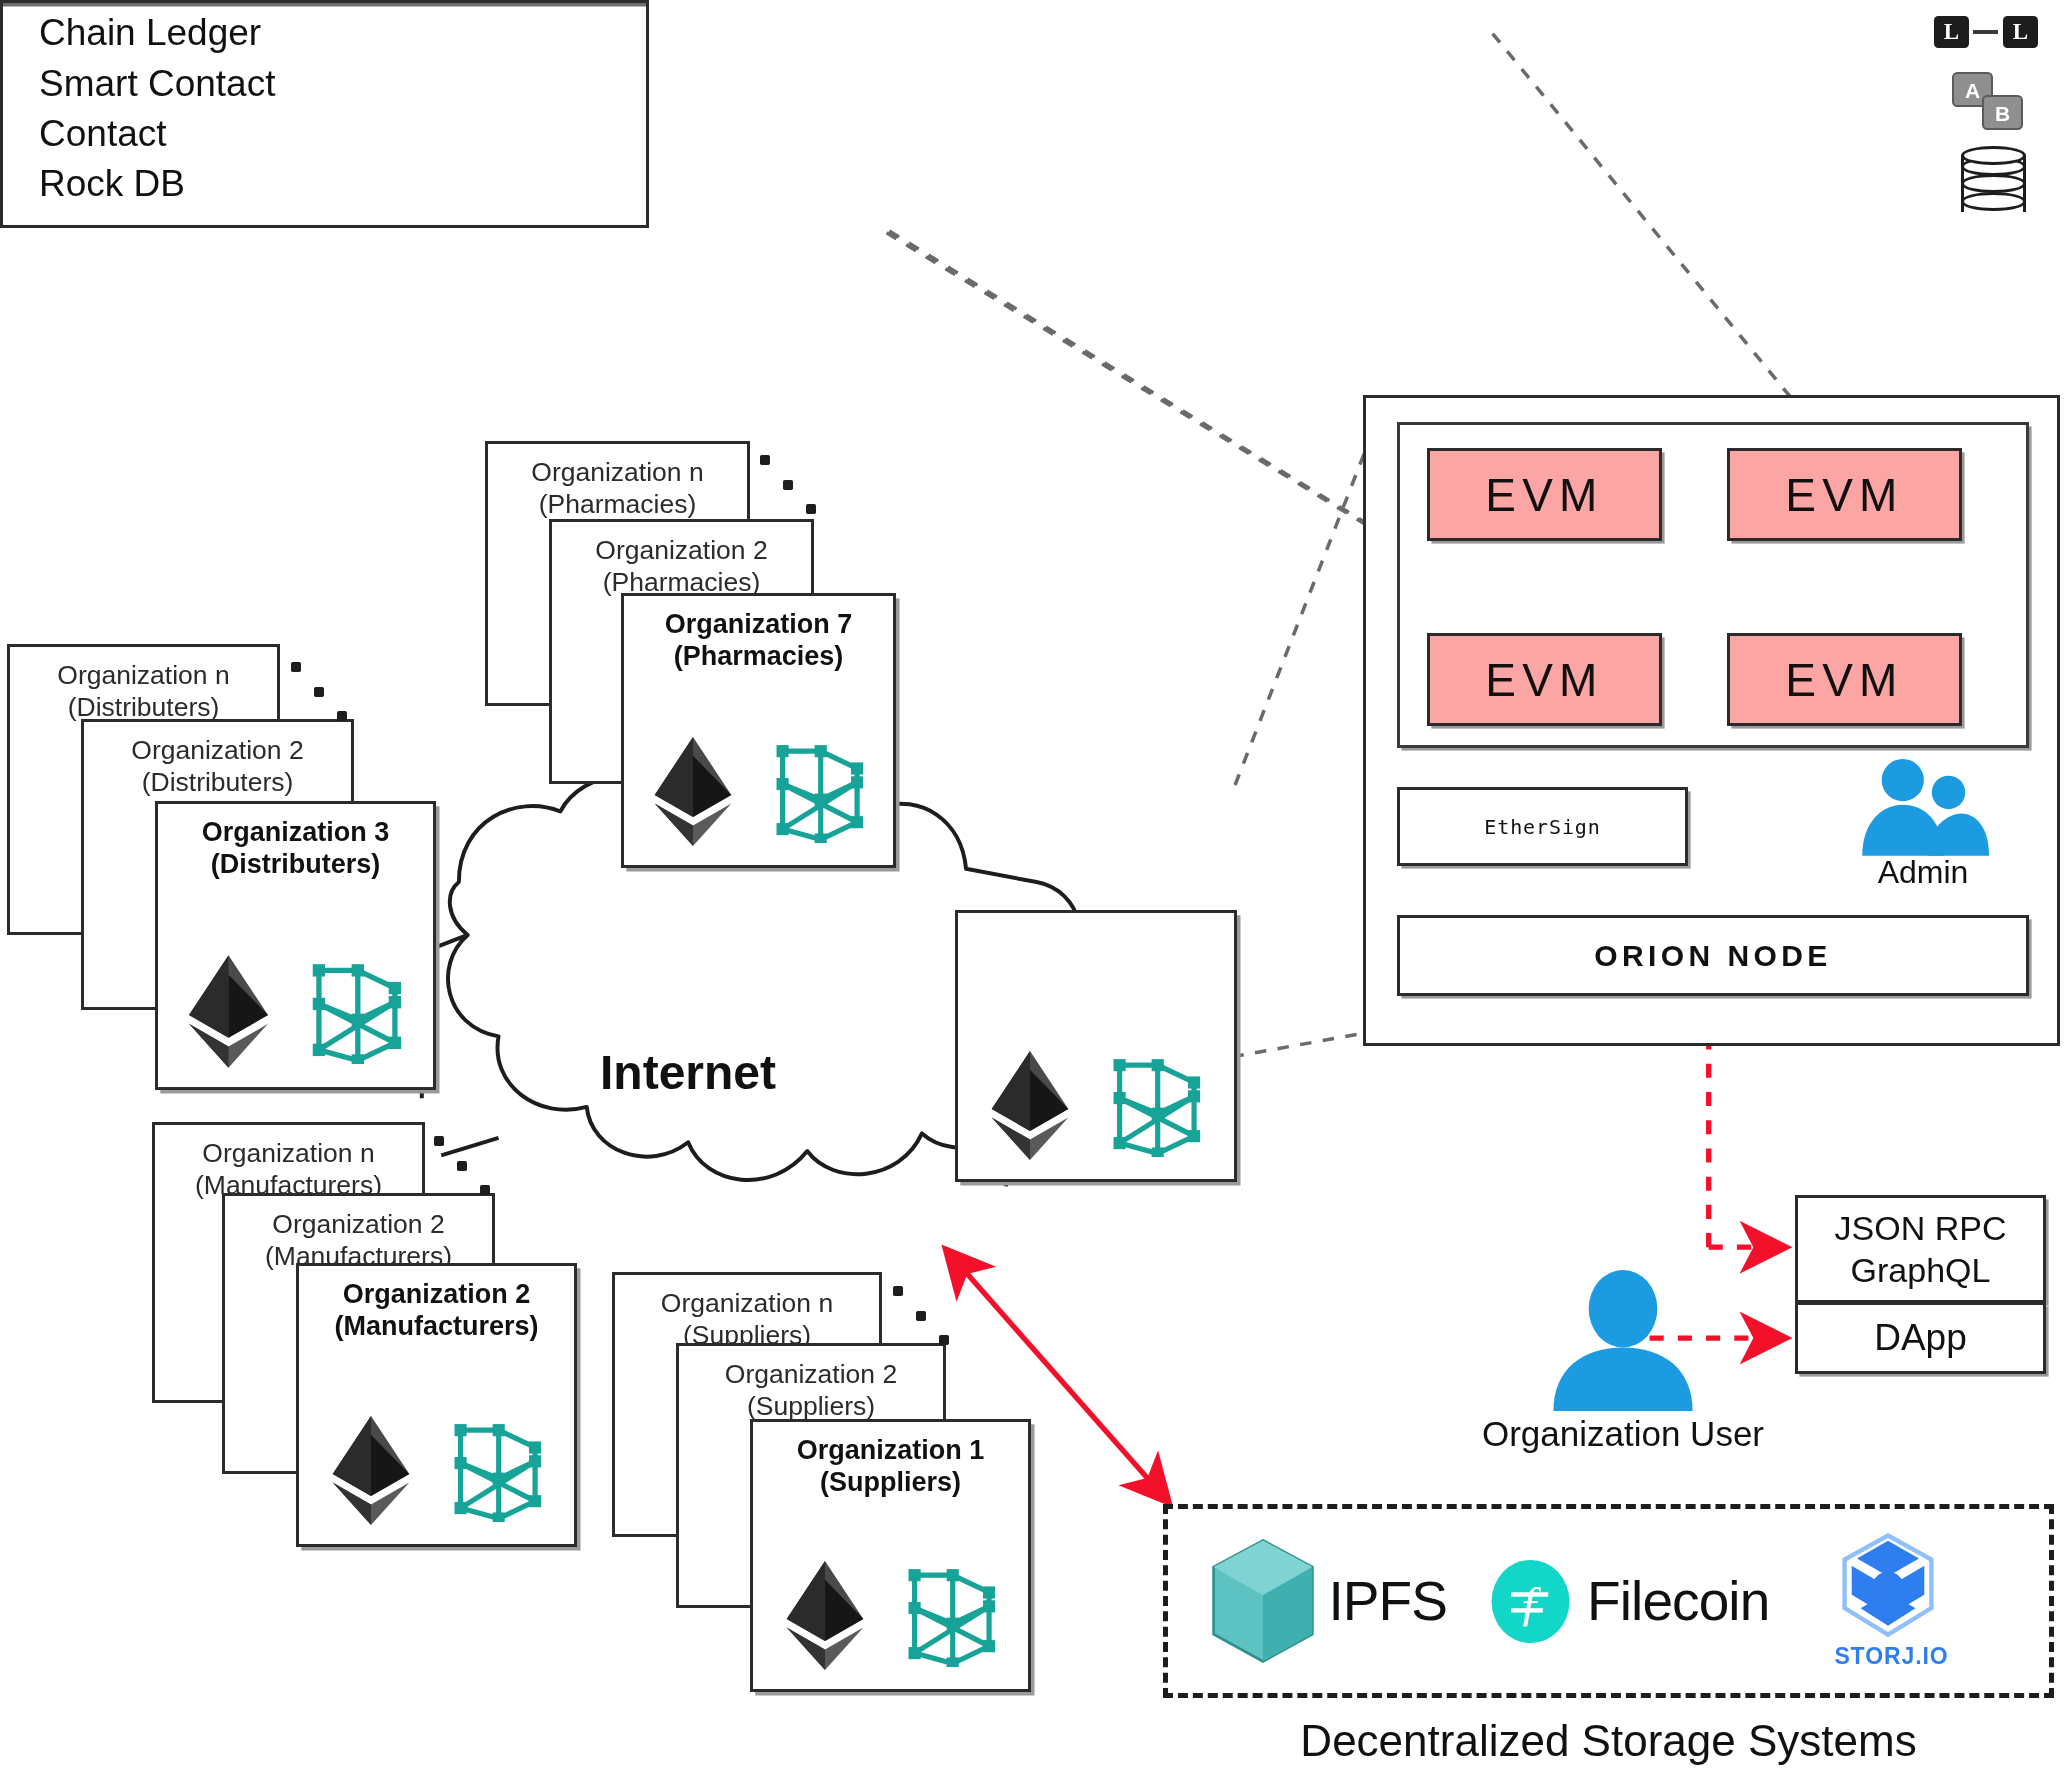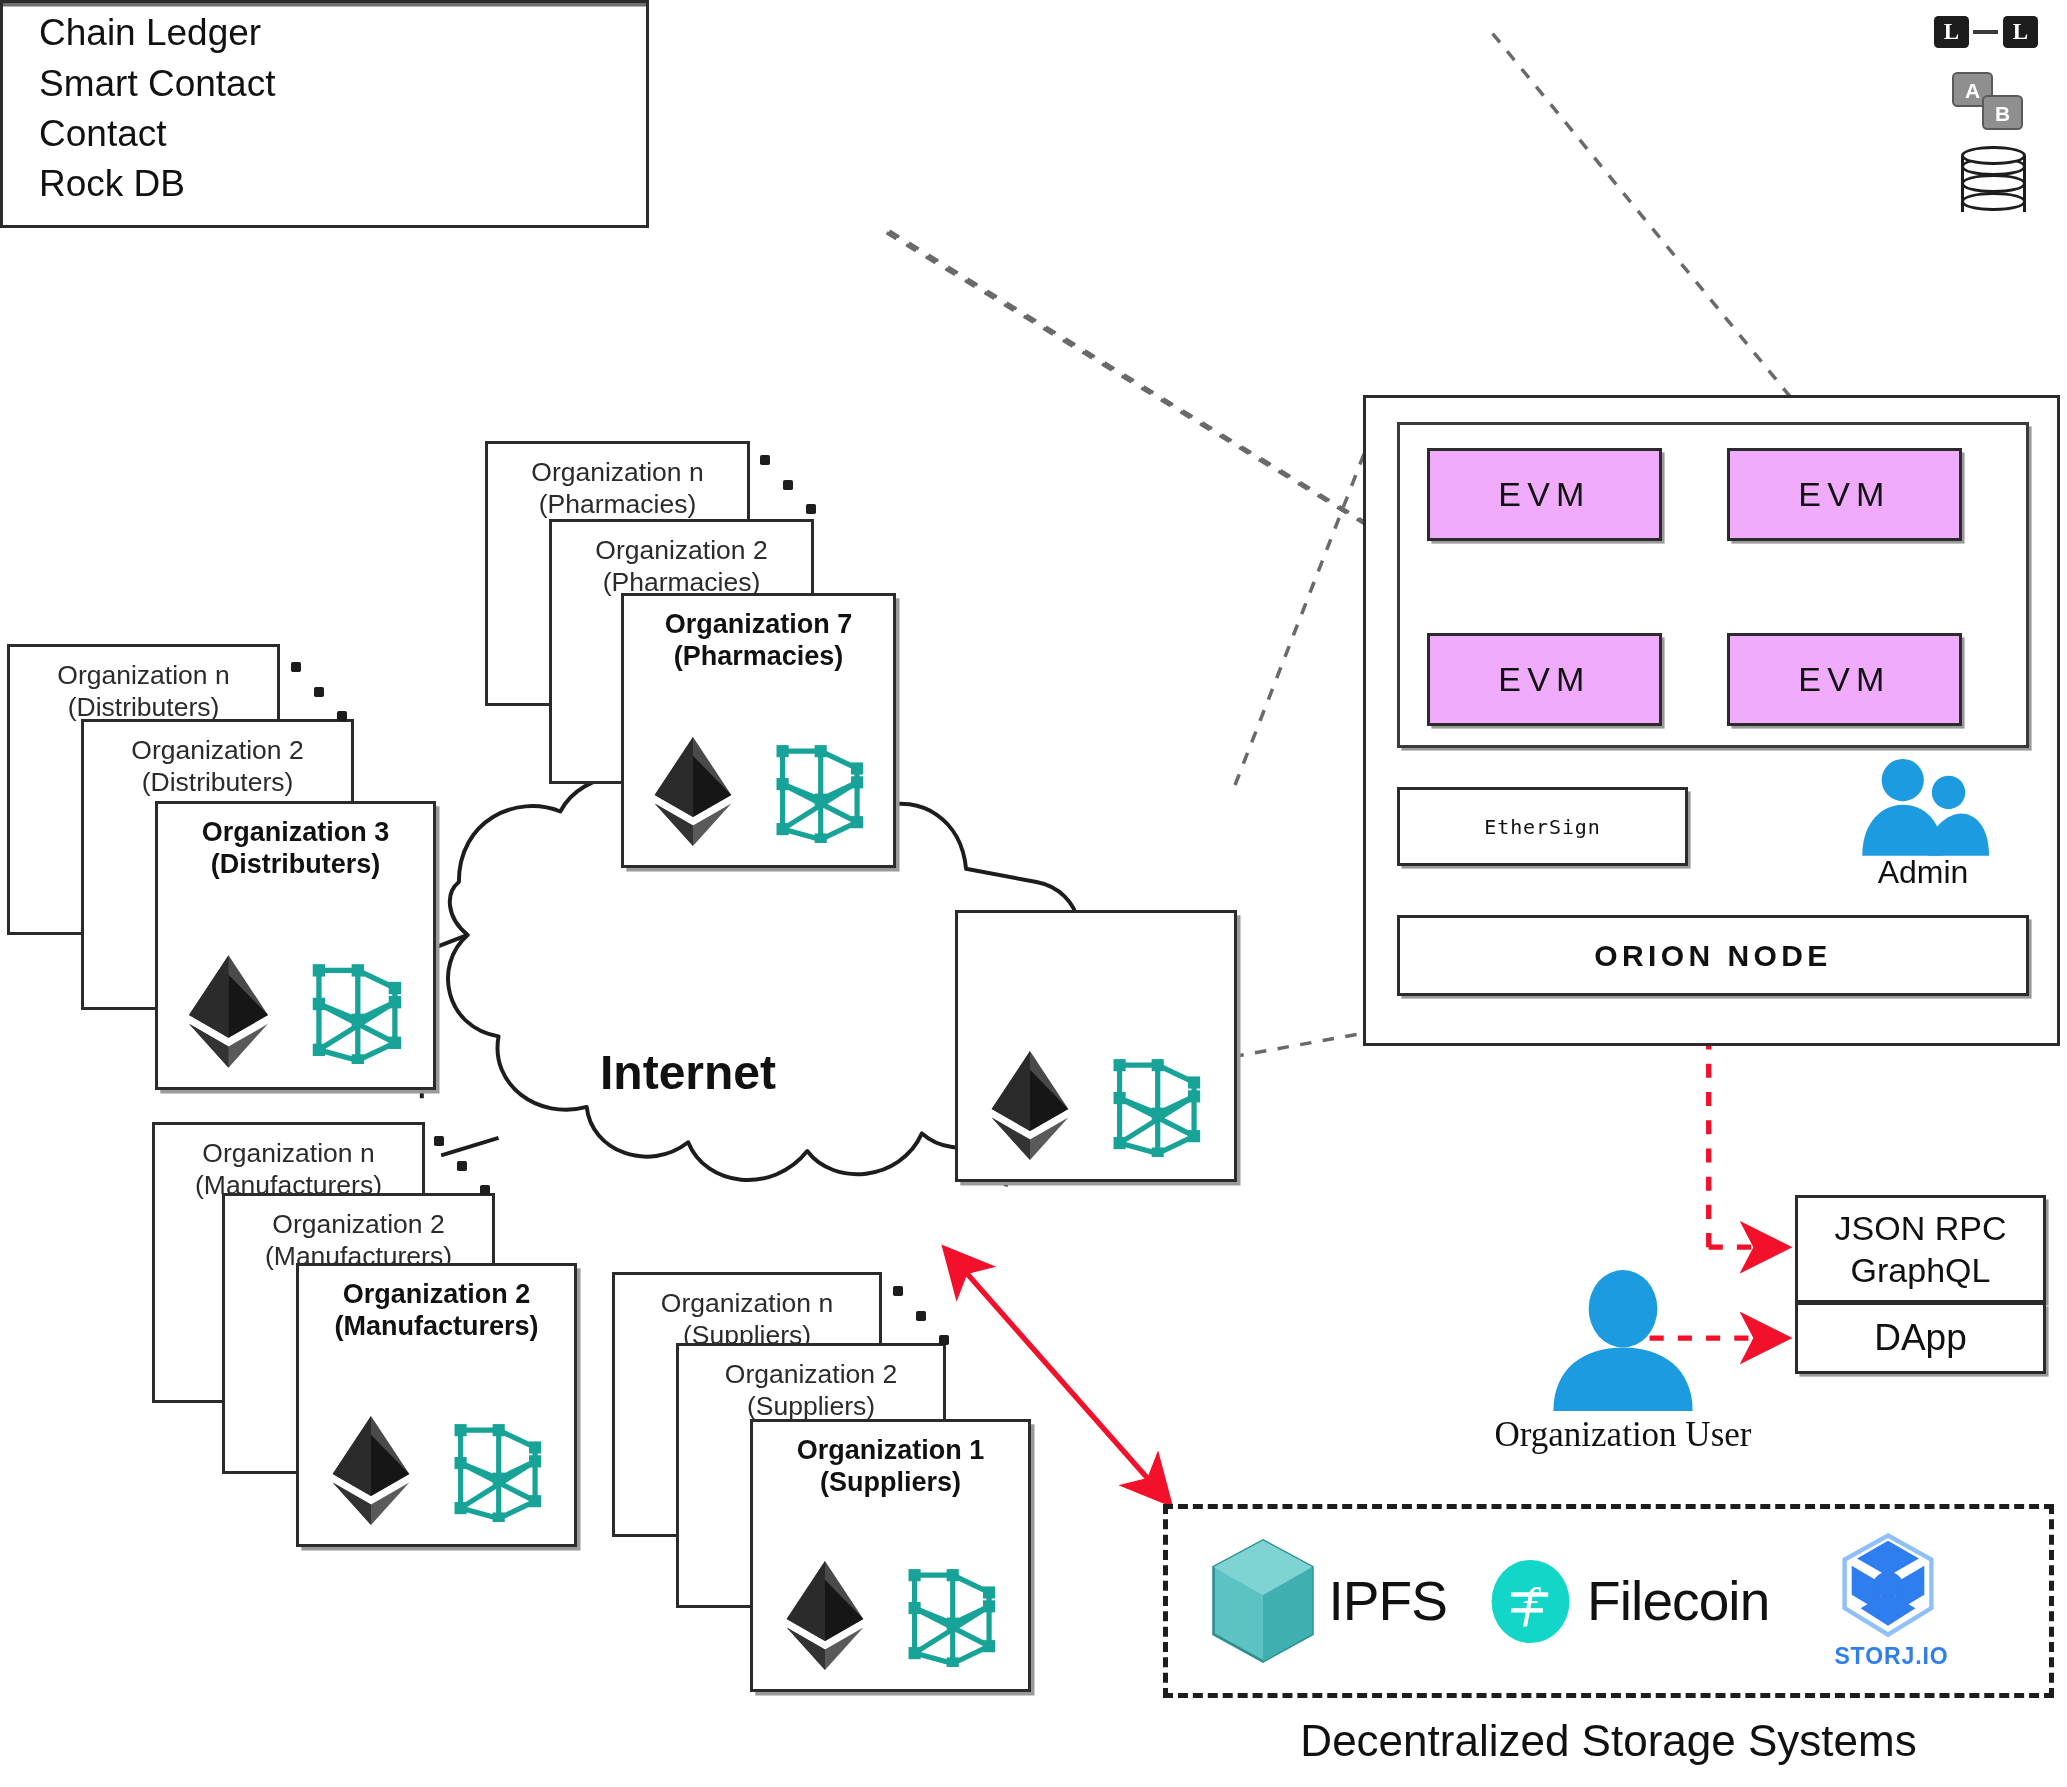--- a/index.html
+++ b/index.html
@@ -60,24 +60,24 @@
   .db .ell{position:absolute;left:0;width:65px;height:19.4px;border:3.5px solid #1d1d1d;
     border-radius:50%;box-sizing:border-box;background:#fff;}
   .db .body{position:absolute;left:0;top:9.7px;width:65px;height:56px;
     border-left:3.5px solid #1d1d1d;border-right:3.5px solid #1d1d1d;box-sizing:border-box;background:#fff;}
 
   
   #right-panel{left:1363px;top:395px;width:697px;height:651px;border:3.5px solid #2b2b2b;}
   #evm-group{left:1397px;top:422px;width:632px;height:326px;border:3.5px solid #3a3a3a;
              box-shadow:3.5px 3.5px 0 -0.9px #9a9a9a;}
   .evm{
-    position:absolute;width:235px;height:93px;border:3.5px solid #2b2b2b;background:#f0abfc;
+    position:absolute;width:235px;height:93px;border:3.5px solid #2b2b2b;background:#fca5a5;
     box-shadow:3.5px 3.5px 0 -0.9px #9a9a9a;box-sizing:border-box;
     display:flex;align-items:center;justify-content:center;
-    font-size:34px;letter-spacing:6.2px;color:#111;
+    font-size:46px;letter-spacing:6.2px;color:#111;
   }
   #evm-tl{left:1427px;top:448px;}
   #evm-tr{left:1727px;top:448px;}
   #evm-bl{left:1427px;top:633px;}
   #evm-br{left:1727px;top:633px;}
 
   #ethersign{
     left:1397px;top:787px;width:291px;height:79px;border:3.5px solid #2b2b2b;background:#fff;
     box-shadow:3.5px 3.5px 0 -0.9px #9a9a9a;box-sizing:border-box;
     display:flex;align-items:center;justify-content:center;
@@ -93,21 +93,21 @@
   #admin-wrap .lbl{font-size:32px;color:#111;margin-top:-5.3px;}
 
   
   #rpc-box{left:1795px;top:1195px;width:251px;height:108px;border:3.5px solid #2b2b2b;
     box-shadow:3.5px 3.5px 0 -0.9px #9a9a9a;box-sizing:border-box;background:#fff;
     display:flex;flex-direction:column;align-items:center;justify-content:center;}
   #rpc-box span{font-size:34px;line-height:42px;color:#111;}
   #dapp-box{left:1795px;top:1302px;width:251px;height:72px;border:3.5px solid #2b2b2b;
     box-shadow:3.5px 3.5px 0 -0.9px #9a9a9a;box-sizing:border-box;background:#fff;
     display:flex;align-items:center;justify-content:center;font-size:37px;color:#111;}
-  #org-user{left:1464px;top:1270px;width:318px;text-align:center;font-family:Liberation Serif, serif;}
+  #org-user{left:1464px;top:1270px;width:318px;text-align:center;}
   #org-user .lbl{font-size:35px;color:#111;white-space:nowrap;}
 
   
   #storage-box{
     left:1163px;top:1504px;width:891px;height:194px;
     border:5.3px dashed #1d1d1d;background:#fff;box-sizing:border-box;
     display:flex;align-items:center;
   }
   #storage-caption{left:1163px;top:1716px;width:891px;text-align:center;
     font-size:44px;color:#111;}

